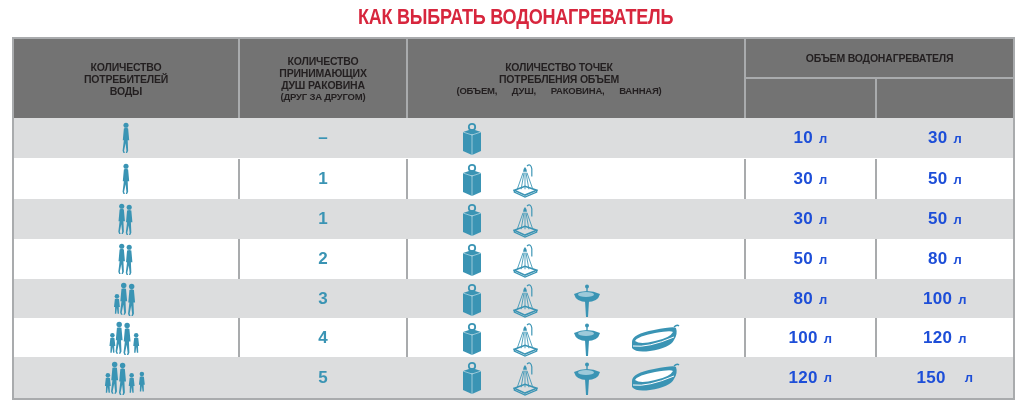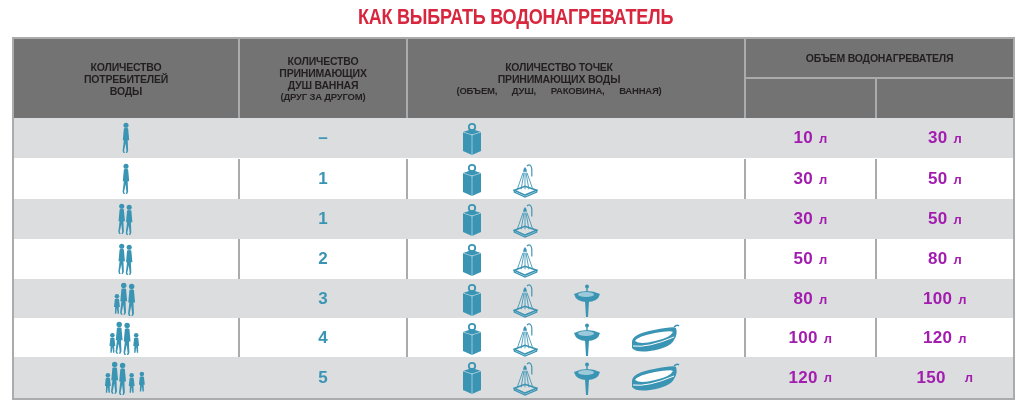--- a/index.html
+++ b/index.html
@@ -16,21 +16,21 @@
            justify-content: center; text-align: center; color: #231f20; font-weight: bold;
            font-size: 10.5px; line-height: 12px; letter-spacing: -0.2px; }
   .hcell .sub { font-size: 9.5px; }
   .vline { position: absolute; width: 2px; background: #a9abad; }
   .hline { position: absolute; height: 2px; background: #a9abad; }
   .row { position: absolute; left: 0; width: 999px; height: 40px; }
   .row.gray { background: #dcddde; }
   .row.white { background: #ffffff; }
   .cell { position: absolute; top: 0; height: 40px; display: flex; align-items: center; justify-content: center; }
   .num { color: #3a94b4; font-weight: bold; font-size: 17px; }
-  .vol { color: #a21caf; font-weight: bold; font-size: 17px; letter-spacing: 0.3px; }
+  .vol { color: #1d4ed8; font-weight: bold; font-size: 17px; letter-spacing: 0.3px; }
   .vol .unit { font-size: 13px; margin-left: 6px; }
   .icons { position: absolute; top: 0; height: 40px; left: 393px; width: 338px; }
   .ic { position: absolute; top: 4px; }
   svg { display: block; }
 </style>
 </head>
 <body>
 
 <svg width="0" height="0" style="position:absolute">
   <defs>
@@ -82,28 +82,28 @@
       <div>
         <div>КОЛИЧЕСТВО</div>
         <div>ПОТРЕБИТЕЛЕЙ</div>
         <div>ВОДЫ</div>
       </div>
     </div>
     <div class="hcell" style="left:226px;width:166px;">
       <div>
         <div>КОЛИЧЕСТВО</div>
         <div>ПРИНИМАЮЩИХ</div>
-        <div>ДУШ ВАННАЯ</div>
+        <div>ДУШ РАКОВИНА</div>
         <div class="sub">(ДРУГ ЗА ДРУГОМ)</div>
       </div>
     </div>
     <div class="hcell" style="left:394px;width:302px;">
       <div>
         <div>КОЛИЧЕСТВО ТОЧЕК</div>
-        <div>ПРИНИМАЮЩИХ ВОДЫ</div>
+        <div>ПОТРЕБЛЕНИЯ ОБЪЕМ</div>
         <div class="sub" style="word-spacing:0;">
           <span>(ОБЪЕМ,</span>&nbsp;&nbsp;&nbsp;&nbsp;&nbsp;
           <span>ДУШ,</span>&nbsp;&nbsp;&nbsp;&nbsp;&nbsp;
           <span>РАКОВИНА,</span>&nbsp;&nbsp;&nbsp;&nbsp;&nbsp;
           <span>ВАННАЯ)</span>
         </div>
       </div>
     </div>
     <div class="hcell" style="left:732px;width:267px;height:38px;">
       <span>ОБЪЕМ ВОДОНАГРЕВАТЕЛЯ</span>

